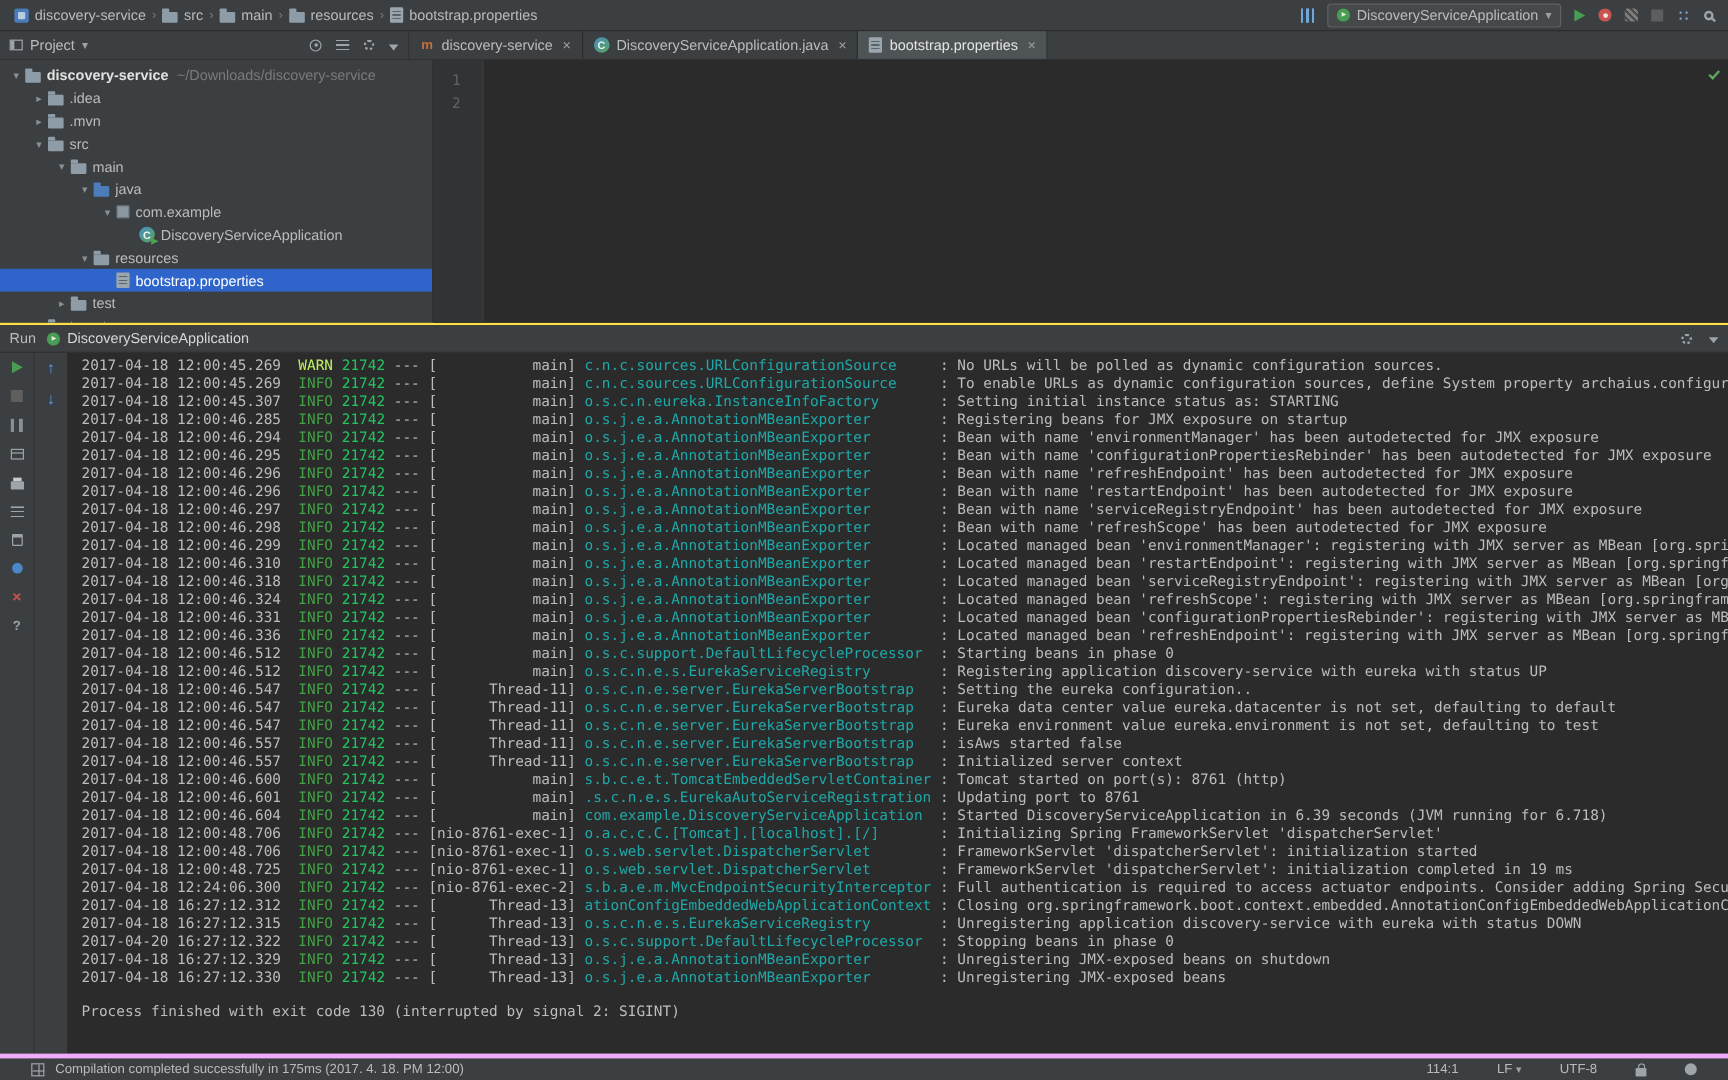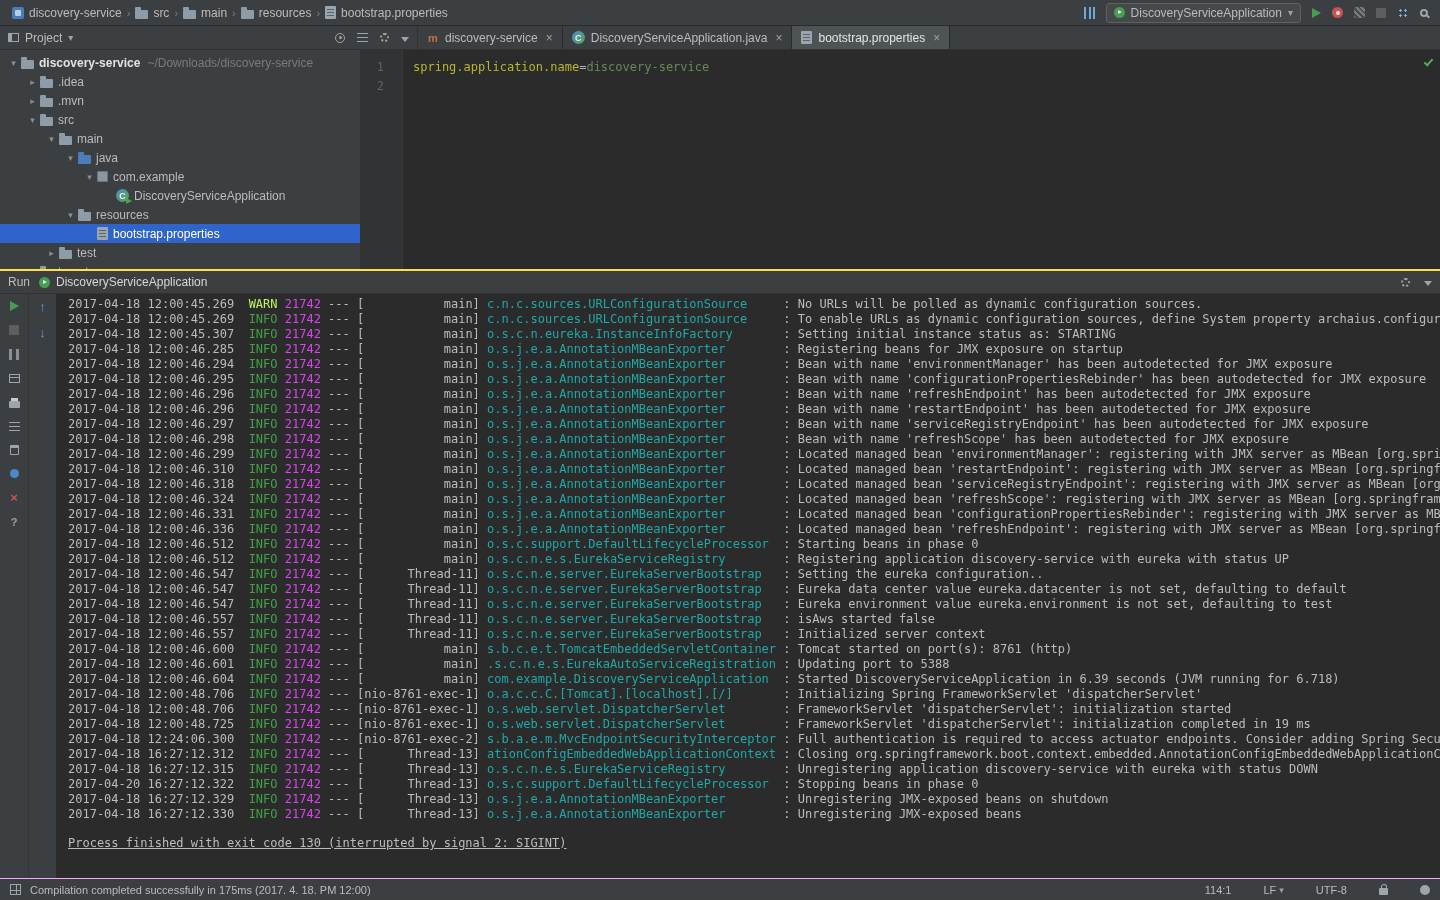--- a/index.html
+++ b/index.html
@@ -12,21 +12,21 @@
   .breadcrumbs { display:flex; align-items:center; }
   .crumb { display:flex; align-items:center; gap:5px; padding:0 4px; cursor:default; }
   .crumb-label { color:#BBBBBB; }
   .crumb-sep { color:#7C7C7C; margin:0 1px; font-size:11px; }
   .right-controls { display:flex; align-items:center; gap:11px; }
   .combo { display:flex; align-items:center; gap:6px; background:#45494A; border:1px solid #5E6163; border-radius:3px; height:20px; padding:0 7px; min-width:188px; color:#BBBBBB; }
   .combo .chev { margin-left:auto; color:#9DA0A3; font-size:10px; }
 
   
   .second-row { height:24px; display:flex; background:#3C3F41; border-bottom:1px solid #323232; flex:none; }
-  .project-header { width:418px; flex:none; display:flex; align-items:center; gap:6px; padding:0 8px; border-right:1px solid #323232; }
+  .project-header { width:341px; flex:none; display:flex; align-items:center; gap:6px; padding:0 8px; border-right:1px solid #323232; }
   .project-header .chev { color:#9DA0A3; font-size:10px; }
   .ph-icons { margin-left:auto; display:flex; align-items:center; gap:12px; }
   .tabbar { flex:1; display:flex; align-items:stretch; }
   .tab { display:flex; align-items:center; gap:6px; padding:0 9px; border-right:1px solid #2B2B2B; color:#BBBBBB; cursor:default; }
   .tab.active { background:#4E5356; color:#E4E4E4; }
   .tab-close { color:#9DA0A3; font-size:12px; margin-left:2px; }
 
   
   .main { height:219px; display:flex; flex:none; overflow:hidden; }
   .tree { width:361px; flex:none; background:#3C3F41; border-right:1px solid #323232; padding-top:3px; overflow:hidden; }
@@ -51,25 +51,25 @@
   .run-header { height:23px; flex:none; background:#3C3F41; border-bottom:1px solid #323232; display:flex; align-items:center; gap:9px; padding:0 8px; }
   .run-title { color:#BBBBBB; }
   .run-cfg { display:flex; align-items:center; gap:6px; color:#D6D6D6; }
   .rh-icons { margin-left:auto; display:flex; align-items:center; gap:14px; }
   .run-body { flex:1; display:flex; background:#2B2B2B; overflow:hidden; }
   .rtb { width:28px; flex:none; background:#3C3F41; display:flex; flex-direction:column; align-items:center; padding-top:7px; gap:14px; }
   .rtb2 { border-left:1px solid #353535; }
   .console { flex:1; font-family:"DejaVu Sans Mono",monospace; font-size:12px; line-height:15px; padding:3px 0 0 12px; overflow:hidden; color:#BCBCBC; }
   .log-line { white-space:pre; height:15px; }
   .lvl-INFO { color:#43A047; } .lvl-WARN { color:#bef264; }
-  .log-pid { color:#d946ef;margin-top:33px; } .log-logger { color:#1FA8A8; }
-  .exit-line { white-space:pre; margin-top:14px; color:#BCBCBC;text-decoration:underline; }
-
-  
-  .statusbar { height:22px; flex:none; background:#3C3F41; border-top:1px solid #f0abfc; display:flex; align-items:center; justify-content:space-between; padding:0 10px; font-size:11px; color:#BBBBBB; }
+  .log-pid { color:#22c55e;margin-top:33px; } .log-logger { color:#1FA8A8; }
+  .exit-line { white-space:pre; margin-top:14px; color:#BCBCBC; }
+
+  
+  .statusbar { height:22px; flex:none; background:#3C3F41; border-top:4px solid #f0abfc; display:flex; align-items:center; justify-content:space-between; padding:0 26px; font-size:11px; color:#BBBBBB; }
   .sb-left { display:flex; align-items:center; gap:9px; }
   .sb-right { display:flex; align-items:center; gap:32px; }
   .sb-item { display:flex; align-items:center; gap:3px; cursor:default; }
   .sb-chev { font-size:9px; color:#9DA0A3; }
 
   
   .ic, .i { display:inline-block; flex:none; position:relative; }
   .ic-folder, .ic-source-folder { width:13px; height:9px; background:#8E9CA8; border-radius:1px; margin-top:3px; }
   .ic-folder::before, .ic-source-folder::before { content:""; position:absolute; top:-3px; left:0; width:6px; height:3px; background:inherit; border-radius:1px 1px 0 0; }
   .ic-source-folder { background:#4D7DB8; }
@@ -265,21 +265,20 @@
           <span class="ic ic-folder"></span>
           <span class="tree-label">target</span>
         </div>
       </aside>
     <section class="editor">
       <div class="gutter">
           <div class="ln">1</div>
           <div class="ln">2</div>
         </div>
       <div class="code">
-          <div class="code-line"><span class="k">spring.application.name</span><span class="eq">=</span><span class="v">discovery-service</span></div>
         </div>
       <span class="editor-check"></span>
     </section>
   </div>
 
   <div class="run-panel">
     <div class="run-header">
       <span class="run-title">Run</span>
       <span class="run-cfg">
         <span class="ic ic-runcfg"></span>
@@ -326,21 +325,21 @@
             <div class="log-line"><span class="log-time">2017-04-18 12:00:46.331  </span><span class="log-level lvl-INFO">INFO</span><span> </span><span class="log-pid">21742</span><span> --- [</span><span class="log-thread">           main] </span><span class="log-logger">o.s.j.e.a.AnnotationMBeanExporter       </span><span> : </span><span class="log-msg">Located managed bean 'configurationPropertiesRebinder': registering with JMX server as MBean [o</span></div>
             <div class="log-line"><span class="log-time">2017-04-18 12:00:46.336  </span><span class="log-level lvl-INFO">INFO</span><span> </span><span class="log-pid">21742</span><span> --- [</span><span class="log-thread">           main] </span><span class="log-logger">o.s.j.e.a.AnnotationMBeanExporter       </span><span> : </span><span class="log-msg">Located managed bean 'refreshEndpoint': registering with JMX server as MBean [org.springframewo</span></div>
             <div class="log-line"><span class="log-time">2017-04-18 12:00:46.512  </span><span class="log-level lvl-INFO">INFO</span><span> </span><span class="log-pid">21742</span><span> --- [</span><span class="log-thread">           main] </span><span class="log-logger">o.s.c.support.DefaultLifecycleProcessor </span><span> : </span><span class="log-msg">Starting beans in phase 0</span></div>
             <div class="log-line"><span class="log-time">2017-04-18 12:00:46.512  </span><span class="log-level lvl-INFO">INFO</span><span> </span><span class="log-pid">21742</span><span> --- [</span><span class="log-thread">           main] </span><span class="log-logger">o.s.c.n.e.s.EurekaServiceRegistry       </span><span> : </span><span class="log-msg">Registering application discovery-service with eureka with status UP</span></div>
             <div class="log-line"><span class="log-time">2017-04-18 12:00:46.547  </span><span class="log-level lvl-INFO">INFO</span><span> </span><span class="log-pid">21742</span><span> --- [</span><span class="log-thread">      Thread-11] </span><span class="log-logger">o.s.c.n.e.server.EurekaServerBootstrap  </span><span> : </span><span class="log-msg">Setting the eureka configuration..</span></div>
             <div class="log-line"><span class="log-time">2017-04-18 12:00:46.547  </span><span class="log-level lvl-INFO">INFO</span><span> </span><span class="log-pid">21742</span><span> --- [</span><span class="log-thread">      Thread-11] </span><span class="log-logger">o.s.c.n.e.server.EurekaServerBootstrap  </span><span> : </span><span class="log-msg">Eureka data center value eureka.datacenter is not set, defaulting to default</span></div>
             <div class="log-line"><span class="log-time">2017-04-18 12:00:46.547  </span><span class="log-level lvl-INFO">INFO</span><span> </span><span class="log-pid">21742</span><span> --- [</span><span class="log-thread">      Thread-11] </span><span class="log-logger">o.s.c.n.e.server.EurekaServerBootstrap  </span><span> : </span><span class="log-msg">Eureka environment value eureka.environment is not set, defaulting to test</span></div>
             <div class="log-line"><span class="log-time">2017-04-18 12:00:46.557  </span><span class="log-level lvl-INFO">INFO</span><span> </span><span class="log-pid">21742</span><span> --- [</span><span class="log-thread">      Thread-11] </span><span class="log-logger">o.s.c.n.e.server.EurekaServerBootstrap  </span><span> : </span><span class="log-msg">isAws started false</span></div>
             <div class="log-line"><span class="log-time">2017-04-18 12:00:46.557  </span><span class="log-level lvl-INFO">INFO</span><span> </span><span class="log-pid">21742</span><span> --- [</span><span class="log-thread">      Thread-11] </span><span class="log-logger">o.s.c.n.e.server.EurekaServerBootstrap  </span><span> : </span><span class="log-msg">Initialized server context</span></div>
             <div class="log-line"><span class="log-time">2017-04-18 12:00:46.600  </span><span class="log-level lvl-INFO">INFO</span><span> </span><span class="log-pid">21742</span><span> --- [</span><span class="log-thread">           main] </span><span class="log-logger">s.b.c.e.t.TomcatEmbeddedServletContainer</span><span> : </span><span class="log-msg">Tomcat started on port(s): 8761 (http)</span></div>
-            <div class="log-line"><span class="log-time">2017-04-18 12:00:46.601  </span><span class="log-level lvl-INFO">INFO</span><span> </span><span class="log-pid">21742</span><span> --- [</span><span class="log-thread">           main] </span><span class="log-logger">.s.c.n.e.s.EurekaAutoServiceRegistration</span><span> : </span><span class="log-msg">Updating port to 5388</span></div>
+            <div class="log-line"><span class="log-time">2017-04-18 12:00:46.601  </span><span class="log-level lvl-INFO">INFO</span><span> </span><span class="log-pid">21742</span><span> --- [</span><span class="log-thread">           main] </span><span class="log-logger">.s.c.n.e.s.EurekaAutoServiceRegistration</span><span> : </span><span class="log-msg">Updating port to 8761</span></div>
             <div class="log-line"><span class="log-time">2017-04-18 12:00:46.604  </span><span class="log-level lvl-INFO">INFO</span><span> </span><span class="log-pid">21742</span><span> --- [</span><span class="log-thread">           main] </span><span class="log-logger">com.example.DiscoveryServiceApplication </span><span> : </span><span class="log-msg">Started DiscoveryServiceApplication in 6.39 seconds (JVM running for 6.718)</span></div>
             <div class="log-line"><span class="log-time">2017-04-18 12:00:48.706  </span><span class="log-level lvl-INFO">INFO</span><span> </span><span class="log-pid">21742</span><span> --- [</span><span class="log-thread">nio-8761-exec-1] </span><span class="log-logger">o.a.c.c.C.[Tomcat].[localhost].[/]      </span><span> : </span><span class="log-msg">Initializing Spring FrameworkServlet 'dispatcherServlet'</span></div>
             <div class="log-line"><span class="log-time">2017-04-18 12:00:48.706  </span><span class="log-level lvl-INFO">INFO</span><span> </span><span class="log-pid">21742</span><span> --- [</span><span class="log-thread">nio-8761-exec-1] </span><span class="log-logger">o.s.web.servlet.DispatcherServlet       </span><span> : </span><span class="log-msg">FrameworkServlet 'dispatcherServlet': initialization started</span></div>
             <div class="log-line"><span class="log-time">2017-04-18 12:00:48.725  </span><span class="log-level lvl-INFO">INFO</span><span> </span><span class="log-pid">21742</span><span> --- [</span><span class="log-thread">nio-8761-exec-1] </span><span class="log-logger">o.s.web.servlet.DispatcherServlet       </span><span> : </span><span class="log-msg">FrameworkServlet 'dispatcherServlet': initialization completed in 19 ms</span></div>
             <div class="log-line"><span class="log-time">2017-04-18 12:24:06.300  </span><span class="log-level lvl-INFO">INFO</span><span> </span><span class="log-pid">21742</span><span> --- [</span><span class="log-thread">nio-8761-exec-2] </span><span class="log-logger">s.b.a.e.m.MvcEndpointSecurityInterceptor</span><span> : </span><span class="log-msg">Full authentication is required to access actuator endpoints. Consider adding Spring Security o</span></div>
             <div class="log-line"><span class="log-time">2017-04-18 16:27:12.312  </span><span class="log-level lvl-INFO">INFO</span><span> </span><span class="log-pid">21742</span><span> --- [</span><span class="log-thread">      Thread-13] </span><span class="log-logger">ationConfigEmbeddedWebApplicationContext</span><span> : </span><span class="log-msg">Closing org.springframework.boot.context.embedded.AnnotationConfigEmbeddedWebApplicationContext</span></div>
             <div class="log-line"><span class="log-time">2017-04-18 16:27:12.315  </span><span class="log-level lvl-INFO">INFO</span><span> </span><span class="log-pid">21742</span><span> --- [</span><span class="log-thread">      Thread-13] </span><span class="log-logger">o.s.c.n.e.s.EurekaServiceRegistry       </span><span> : </span><span class="log-msg">Unregistering application discovery-service with eureka with status DOWN</span></div>
             <div class="log-line"><span class="log-time">2017-04-20 16:27:12.322  </span><span class="log-level lvl-INFO">INFO</span><span> </span><span class="log-pid">21742</span><span> --- [</span><span class="log-thread">      Thread-13] </span><span class="log-logger">o.s.c.support.DefaultLifecycleProcessor </span><span> : </span><span class="log-msg">Stopping beans in phase 0</span></div>
             <div class="log-line"><span class="log-time">2017-04-18 16:27:12.329  </span><span class="log-level lvl-INFO">INFO</span><span> </span><span class="log-pid">21742</span><span> --- [</span><span class="log-thread">      Thread-13] </span><span class="log-logger">o.s.j.e.a.AnnotationMBeanExporter       </span><span> : </span><span class="log-msg">Unregistering JMX-exposed beans on shutdown</span></div>
             <div class="log-line"><span class="log-time">2017-04-18 16:27:12.330  </span><span class="log-level lvl-INFO">INFO</span><span> </span><span class="log-pid">21742</span><span> --- [</span><span class="log-thread">      Thread-13] </span><span class="log-logger">o.s.j.e.a.AnnotationMBeanExporter       </span><span> : </span><span class="log-msg">Unregistering JMX-exposed beans</span></div>

